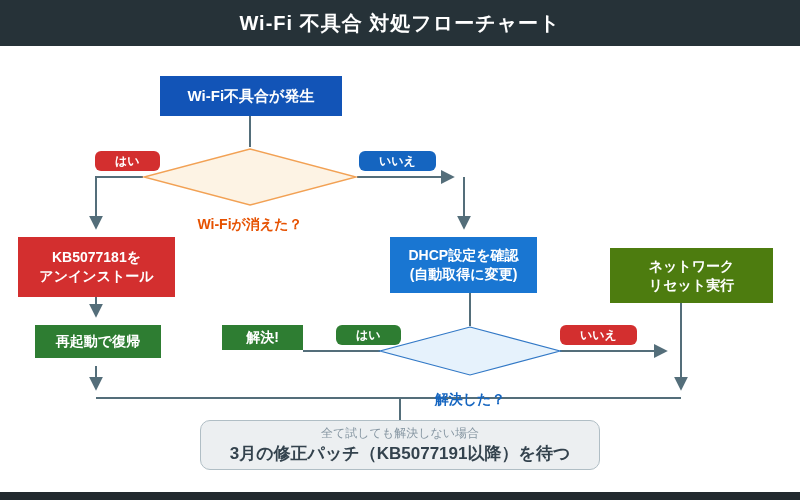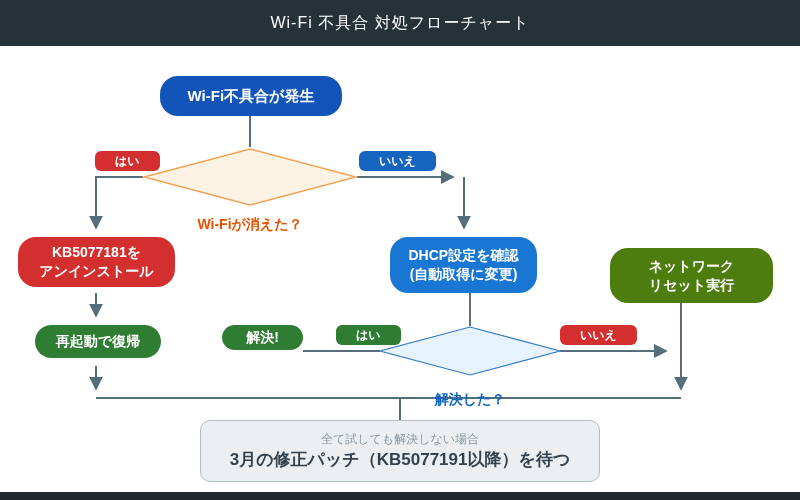--- a/index.html
+++ b/index.html
@@ -1,51 +1,51 @@
 <!DOCTYPE html>
 <html><head>
 <meta charset="utf-8">
 <style>
   html,body{margin:0;padding:0;background:#ffffff;}
   body{font-family:"Liberation Sans","DejaVu Sans",sans-serif;}
   .stage{position:relative;width:800px;height:500px;background:#ffffff;overflow:hidden;}
 
   .header{position:absolute;left:0;top:0;width:800px;height:46px;background:#263238;
           display:flex;align-items:center;justify-content:center;}
-  .header .title{color:#ffffff;font-size:16px;font-weight:normal;letter-spacing:1px;}
+  .header .title{color:#ffffff;font-size:20px;font-weight:bold;letter-spacing:1px;}
 
   .footer{position:absolute;left:0;bottom:0;width:800px;height:8px;background:#22292e;}
 
   svg.layer{position:absolute;left:0;top:0;pointer-events:none;}
 
-  .node{position:absolute;border-radius:18px;color:#ffffff;font-weight:bold;
+  .node{position:absolute;border-radius:0;color:#ffffff;font-weight:bold;
         display:flex;flex-direction:column;align-items:center;justify-content:center;
         text-align:center;line-height:1.35;box-sizing:border-box;}
   .node.start{left:160px;top:76px;width:182px;height:40px;background:#1254b7;font-size:15px;}
-  .node.uninstall{left:18px;top:237px;width:157px;height:50px;background:#d32f2f;font-size:14px;}
+  .node.uninstall{left:18px;top:237px;width:157px;height:60px;background:#d32f2f;font-size:14px;}
   .node.restart{left:35px;top:325px;width:126px;height:33px;background:#2e7d32;font-size:14px;}
   .node.dhcp{left:390px;top:237px;width:147px;height:56px;background:#1976d2;font-size:14px;}
   .node.netreset{left:610px;top:248px;width:163px;height:55px;background:#4d7c0f;font-size:14px;}
   .node.solved{left:222px;top:325px;width:81px;height:25px;background:#2e7d32;font-size:14px;}
 
   .dtext{position:absolute;font-weight:bold;text-align:center;margin-top:48px;}
   .dtext.d1{left:150px;top:168px;width:200px;font-size:14px;color:#e65100;}
   .dtext.d2{left:390px;top:343px;width:160px;font-size:14px;color:#1565c0;}
 
   .badge{position:absolute;color:#ffffff;font-weight:bold;font-size:12px;
          padding:3px 20px;border-radius:6px;line-height:1.2;}
   .badge.red{background:#d32f2f;}
   .badge.blue{background:#1565c0;}
   .badge.green{background:#2e7d32;}
   .badge.yes1{left:95px;top:151px;}
   .badge.no1{left:359px;top:151px;}
   .badge.yes2{left:336px;top:325px;}
   .badge.no2{left:560px;top:325px;}
 
-  .note{position:absolute;left:200px;top:420px;width:400px;height:62px;background:#eceff1;
+  .note{position:absolute;left:200px;top:420px;width:400px;height:50px;background:#eceff1;
         border:1px solid #b0bec5;border-radius:10px;box-sizing:border-box;
         display:flex;flex-direction:column;align-items:center;justify-content:center;}
   .note .n1{font-size:12px;color:#8696a2;line-height:1.4;}
   .note .n2{font-size:17px;font-weight:bold;color:#33424d;line-height:1.4;}
 </style>
 </head>
 <body>
 
 <div class="stage">
 

